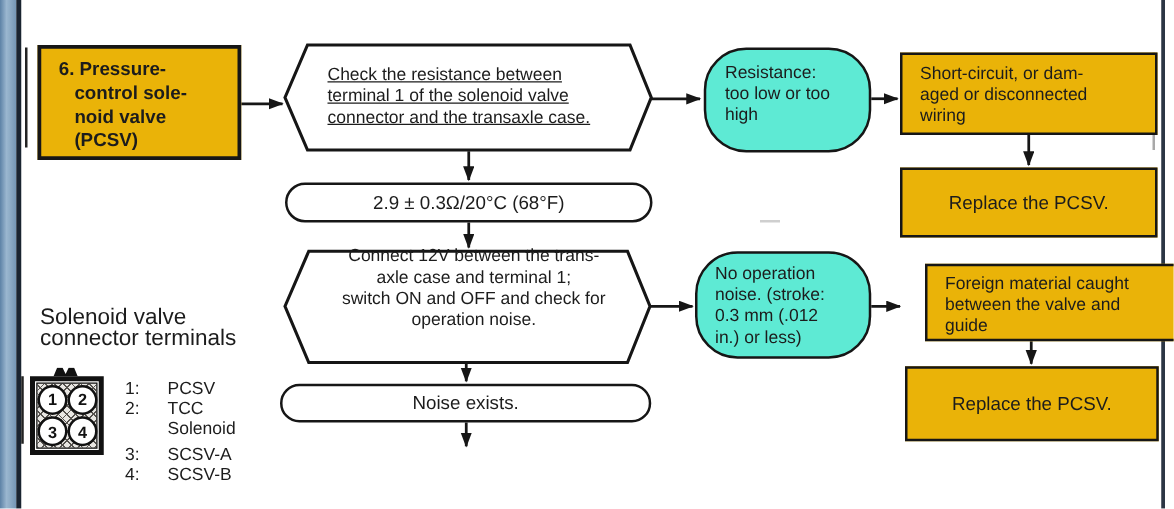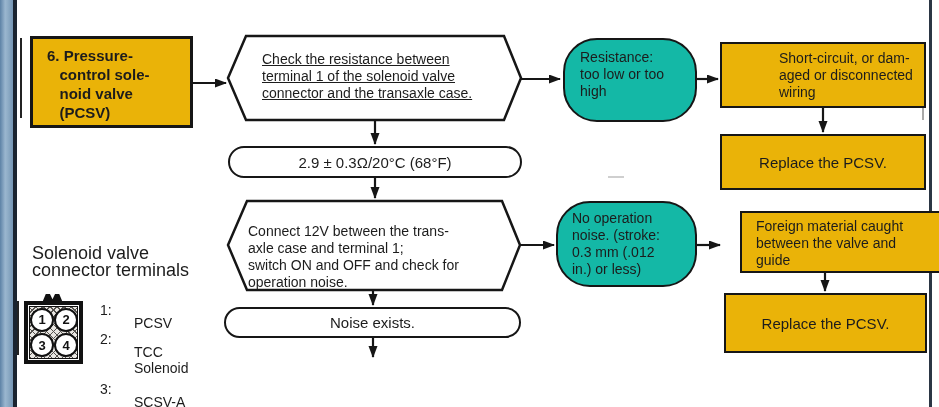--- a/index.html
+++ b/index.html
@@ -22,39 +22,39 @@
 
   svg.overlay { position:absolute; left:0; top:0; }
 
   
   .ftxt { font-size:14px; line-height:17px; white-space:pre-line; }
   .center { display:flex; align-items:center; justify-content:center; text-align:left; }
 
   
   .rect { border:2.5px solid #161616; background:#eab308; }
   .stadium { border:2.5px solid #161616; background:#fff; border-radius:18px; }
-  .bubble { border:2.5px solid #161616; background:#14b8a6; border-radius:34px; }
+  .bubble { border:2.5px solid #161616; background:#5eead4; border-radius:34px; }
 
   #pcsv-box { left:30px; top:36px; width:163px; height:92px; border-width:3.5px; }
   #pcsv-box .ftxt { white-space:pre; font-weight:bold; font-size:15px; line-height:19px;
     padding:7px 0 0 14px; }
 
   #hex1-text { left:262px; top:51px; width:250px;text-decoration:underline; }
-  #hex2-text { left:248px; top:223px; width:262px; }
+  #hex2-text { left:248px; top:196px; width:262px;text-align:center; }
 
   #spec-stadium { left:228px; top:146px; width:294px; height:32px; font-size:15px; }
   #noise-stadium { left:224px; top:307px; width:297px; height:31px; font-size:15px; }
   #normal-rect { left:224px; top:359px; width:302px; height:26px; border-width:2px; font-size:15px; }
 
   #resistance-bubble { left:563px; top:38px; width:134px; height:84px; }
   #resistance-bubble .ftxt { padding:9px 0 0 15px; }
   #nonoise-bubble { left:556px; top:201px; width:141px; height:86px; }
   #nonoise-bubble .ftxt { padding:7px 0 0 14px; }
 
-  #short-rect { left:720px; top:42px; width:206px; height:66px;padding-left:43px; }
+  #short-rect { left:720px; top:42px; width:206px; height:66px; }
   #short-rect .ftxt { padding:6px 0 0 14px; }
   #replace1-rect { left:720px; top:134px; width:206px; height:56px; font-size:15px; }
   #foreign-rect { left:740px; top:211px; width:205px; height:62px; }
   #foreign-rect .ftxt { padding:5px 0 0 14px; }
   #replace2-rect { left:724px; top:293px; width:203px; height:60px; font-size:15px; }
 
   
   #conn-caption { left:32px; top:245px; font-size:18px; line-height:17px; white-space:pre-line; }
   #conn-tab { left:42px; top:294px; width:21px; height:9px; background:#111;
     clip-path:polygon(0% 100%, 18% 0%, 38% 0%, 50% 58%, 62% 0%, 82% 0%, 100% 100%); }
@@ -67,21 +67,21 @@
       #e8e6e2;
     display:grid; grid-template-columns:1fr 1fr; place-items:center; }
   .term { width:20px; height:20px; border-radius:50%; background:#fff; border:2.5px solid #111;
     display:flex; align-items:center; justify-content:center;
     font-weight:bold; font-size:13px; color:#111; }
 
   #legend { left:100px; top:302px; font-size:14px; line-height:16px; }
   .legend-row { display:flex; }
   .legend-row.gap { margin-top:5px; }
   .legend-num { width:22px; }
-  .legend-label { white-space:pre-line; padding-left:12px;margin-top:13px; }
+  .legend-label { white-space:pre-line; padding-left:12px; }
 </style>
 </head>
 <body>
 
 <div id="canvas">
 
   <div class="abs" id="blue-edge"></div>
   <div class="abs" id="edge-dark"></div>
   <div class="abs" id="right-border"></div>
   <div class="abs" id="right-gray"></div>

